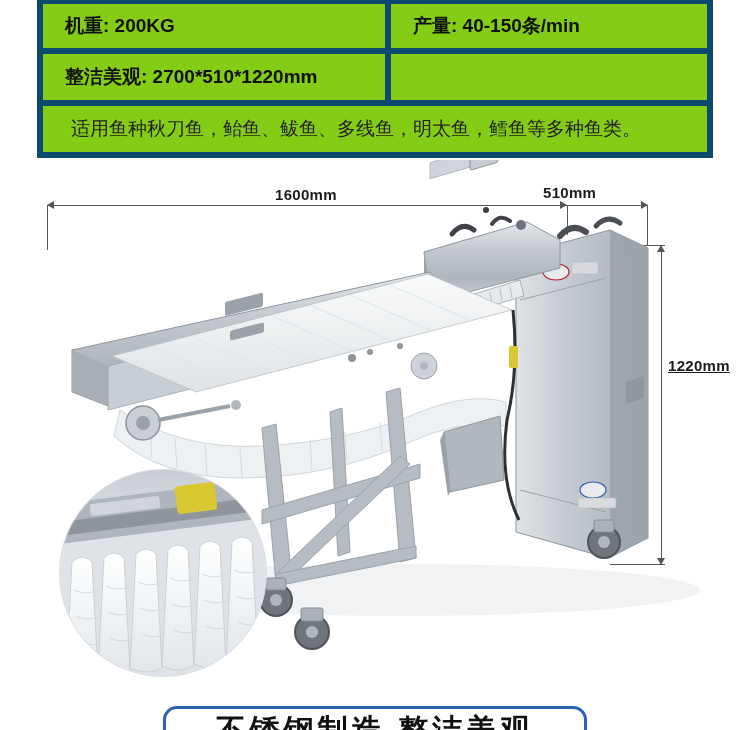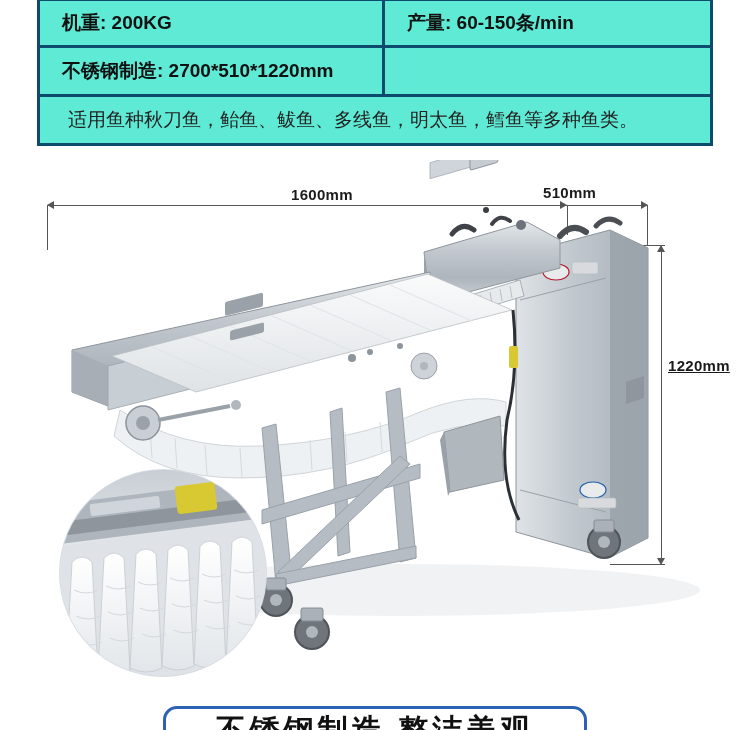--- a/index.html
+++ b/index.html
@@ -18,27 +18,27 @@
   
   .spec-table {
     position: absolute;
     left: 37px;
     top: -2px;
     width: 676px;
     border-collapse: collapse;
     table-layout: fixed;
   }
   .spec-table td {
-    border: 3px solid #0c4a6e;
+    border: 6px solid #0c4a6e;
     height: 44px;
     padding: 0 0 0 22px;
     font-size: 19px;
     color: #222;
     vertical-align: middle;
-    background: #5eead4;
+    background: #84cc16;
     white-space: nowrap;
   }
   .spec-table td.merged {
     padding-left: 28px;
     font-size: 19px;
   }
   .cell-label {
     font-weight: 700;
     color: #111;
   }
@@ -54,21 +54,21 @@
   }
 
   
   .dim {
     position: absolute;
     font-size: 15px;
     color: #1b1b1b;
     font-weight: 600;
     letter-spacing: .3px;
   }
-  .dim-width { left: 275px; top: 186px; margin-left: 16px; }
+  .dim-width { left: 275px; top: 186px; }
   .dim-depth { left: 543px; top: 184px; }
   .dim-height { left: 668px; top: 357px; text-decoration: underline; }
 
   
   .line {
     position: absolute;
     background: #555;
   }
   .hline { height: 1px; }
   .vline { width: 1px; }
@@ -136,26 +136,26 @@
 
 <table class="spec-table">
   <tbody>
       <tr class="spec-row-1">
     <td style="width:320px">
       <span class="cell-label">机重:</span>
       <span class="cell-value">200KG</span>
     </td>
     <td>
       <span class="cell-label">产量:</span>
-      <span class="cell-value">60-150条/min</span>
+      <span class="cell-value">40-150条/min</span>
     </td>
   </tr>
   <tr class="spec-row-2">
     <td>
-      <span class="cell-label">不锈钢制造:</span>
+      <span class="cell-label">整洁美观:</span>
       <span class="cell-value">2700*510*1220mm</span>
     </td>
     <td></td>
   </tr>
   <tr class="spec-row-3">
     <td class="merged" colspan="2">适用鱼种秋刀鱼，鲐鱼、鲅鱼、多线鱼，明太鱼，鳕鱼等多种鱼类。</td>
   </tr>
 </tbody>
   </table>
 

